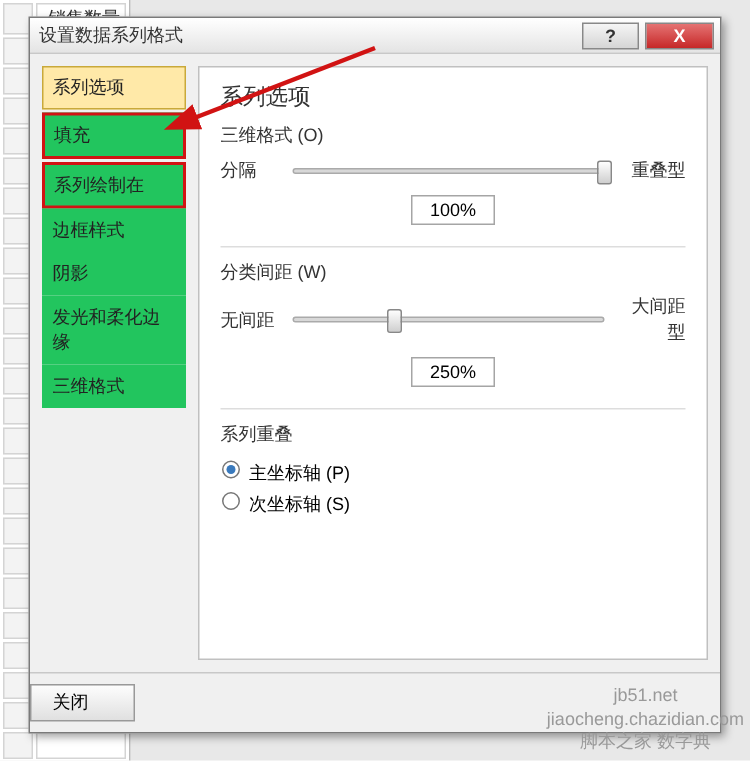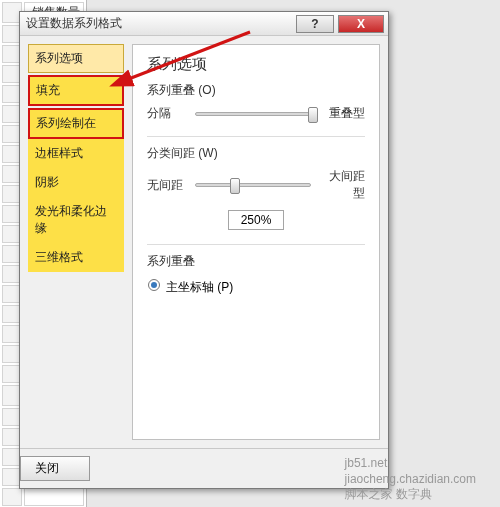--- a/index.html
+++ b/index.html
@@ -1,28 +1,28 @@
 <!DOCTYPE html>
 <html><head>
 <meta charset="utf-8">
 <style>
 *{box-sizing:border-box;margin:0;padding:0;font-family:"Microsoft YaHei","SimSun",sans-serif;font-size:12px}
 body{background:#e8e8e8;width:500px;height:507px;position:relative;overflow:hidden}
 .bg-cells{position:absolute;top:0;left:0;background:#fff;border-right:1px solid #bbb}
 .bg-cells td{border:1px solid #d4d4d4;height:18px;width:60px;padding:1px 3px;text-align:right;color:#333}
 .bg-cells th{border:1px solid #d4d4d4;background:#f3f3f3;font-weight:normal;width:20px}
-.dialog{position:absolute;top:11px;left:19px;width:370px;height:478px;background:#f0f0f0;border:1px solid #7a7a7a;box-shadow:2px 2px 6px rgba(0,0,0,.4)}
+.dialog{position:absolute;top:11px;left:19px;width:462px;height:478px;background:#f0f0f0;border:1px solid #7a7a7a;box-shadow:2px 2px 6px rgba(0,0,0,.4)}
 .titlebar{display:flex;align-items:center;height:24px;background:linear-gradient(#fff,#e4e4e4);border-bottom:1px solid #c8c8c8;padding-left:6px}
 .titlebar .t{flex:1;color:#333}
 .titlebar .btn{width:38px;height:18px;margin:3px 4px 3px 0;border:1px solid #888;display:flex;align-items:center;justify-content:center;font-weight:bold}
 .titlebar .help{background:linear-gradient(#f5f5f5,#d5d5d5);color:#333}
 .titlebar .close{background:linear-gradient(#e57373,#c62828);color:#fff;width:46px}
 .body{display:flex;height:calc(100% - 24px - 40px);padding:8px}
 .side{width:96px;display:flex;flex-direction:column;gap:0}
-.side-item{padding:5px 6px;border:1px solid transparent;color:#222;cursor:pointer;background:#fde047}
+.side-item{padding:5px 6px;border:1px solid transparent;color:#222;cursor:pointer;background:#22c55e}
 .side-item.sel{background:#ffe9a8;border:1px solid #c9a93a}
 .side-item.hl{border:2px solid #d11313;margin-top:2px}
 .main{flex:1;border:1px solid #c0c0c0;background:#fff;margin-left:8px;padding:10px 14px;position:relative}
 .h1{font-size:15px;color:#333;margin-bottom:8px}
 .grp{margin-bottom:14px}
 .lab{color:#333;margin-bottom:6px}
 .row{display:flex;align-items:center;gap:4px;margin-bottom:8px}
 .row .l{width:44px;color:#333}
 .row .r{width:46px;color:#333;text-align:right;margin-left:4px}
 .track{flex:1;height:4px;background:#d8d8d8;border:1px solid #aaa;border-radius:2px;position:relative}
@@ -30,21 +30,21 @@
 .valbox{width:56px;border:1px solid #a5a5a5;background:#fff;text-align:center;padding:2px 0;margin:0 auto;display:block}
 hr{border:none;border-top:1px solid #ddd;margin:8px 0}
 .radios{border:1px solid transparent}
 .radio-row{display:flex;align-items:flex-start;gap:6px;padding:2px 0}
 .radio{width:12px;height:12px;border:1px solid #777;border-radius:50%;display:flex;align-items:center;justify-content:center}
 .radio.on::after{content:"";width:6px;height:6px;background:#3a7abd;border-radius:50%}
 .footer{position:absolute;bottom:0;left:0;right:0;height:40px;border-top:1px solid #c8c8c8;display:flex;justify-content:flex-start;align-items:center;padding-right:20px;background:#f0f0f0}
 .footer .fbtn{min-width:70px;padding:3px 14px;border:1px solid #999;background:linear-gradient(#fdfdfd,#e0e0e0);cursor:pointer}
 .arrow{position:absolute;top:32px;left:120px;pointer-events:none}
 .arrow svg{overflow:visible}
-.wm{position:absolute;right:24px;bottom:4px;color:#999;font-size:11px;text-align:left;line-height:1.3}
+.wm{position:absolute;right:4px;bottom:4px;color:#999;font-size:11px;text-align:center;line-height:1.3}
 </style>
 </head>
 <body>
 
 <table class="bg-cells">
 <tbody>
       <tr>
         <th></th>
         <td>销售数量</td>
       </tr>
@@ -162,28 +162,29 @@
       <div class="side-item">边框样式</div>
       <div class="side-item">阴影</div>
       <div class="side-item">发光和柔化边缘</div>
       <div class="side-item">三维格式</div>
     </div>
 
     <div class="main">
       <div class="h1">系列选项</div>
 
       <div class="grp">
-        <div class="lab">系列重叠 (O)</div>
+        <div class="lab">三维格式 (O)</div>
         <div class="row">
           <span class="l">分隔</span>
           <div class="track">
               <div class="thumb" id="thumb1" style="left: 98%;"></div>
             </div>
           <span class="r">重叠型</span>
         </div>
+        <span class="valbox">100%</span>
       </div>
 
       <hr>
 
       <div class="grp">
         <div class="lab">分类间距 (W)</div>
         <div class="row">
           <span class="l">无间距</span>
           <div class="track">
               <div class="thumb" id="thumb2" style="left: 30%;"></div>
@@ -195,20 +196,24 @@
 
       <hr>
 
       <div class="grp">
         <div class="lab">系列重叠</div>
         <div class="radios">
           <div class="radio-row">
             <span class="radio on"></span>
             <span>主坐标轴 (P)</span>
           </div>
+          <div class="radio-row">
+            <span class="radio"></span>
+            <span>次坐标轴 (S)</span>
+          </div>
         </div>
       </div>
     </div>
   </div>
 
   <div class="footer">
     <span class="fbtn">关闭</span>
   </div>
 </div>
 

